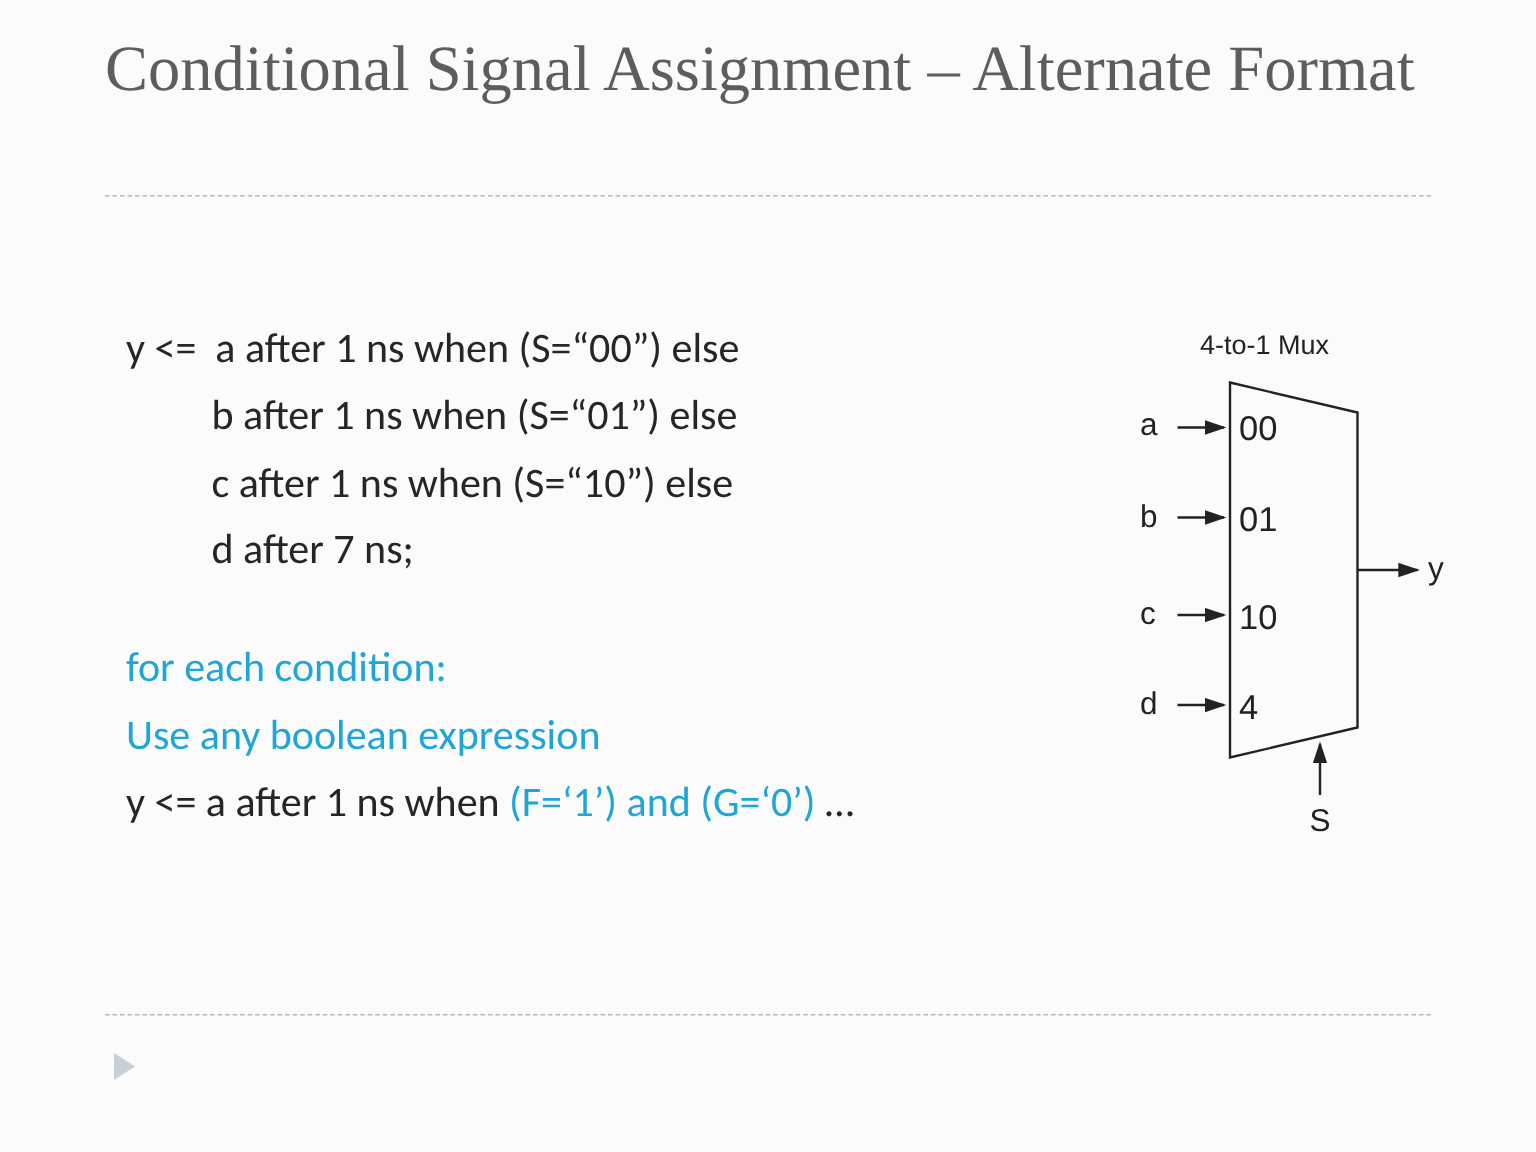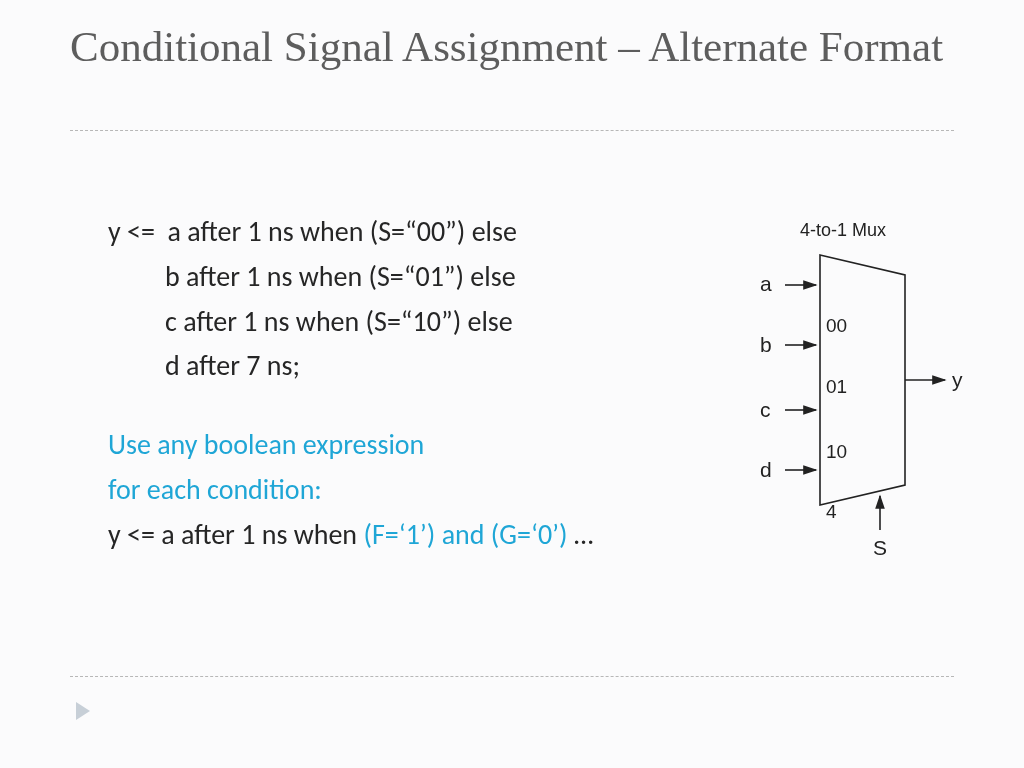--- a/index.html
+++ b/index.html
@@ -36,21 +36,20 @@
     width: 884px;
     border-bottom: 1px dashed #b7b7b7;
   }
   .body {
     position: absolute;
     left: 84px;
     top: 210px;
     width: 620px;
     font-size: 28px;
     line-height: 1.6;
-    margin-left: 24px;
   }
   .code-line {
     white-space: pre;
   }
   .blue { color: #1fa6d6; }
   .mux-area {
     position: absolute;
     left: 730px;
     top: 200px;
     width: 260px;
@@ -64,23 +63,22 @@
     font-size: 18px;
     color: #222;
   }
   .in-label {
     position: absolute;
     font-size: 21px;
     color: #222;
   }
   .port-label {
     position: absolute;
-    font-size: 19px;
+    font-size: 23px;
     color: #222;
-    margin-top: 43px;
   }
   .out-label {
     position: absolute;
     font-size: 21px;
     color: #222;
   }
   .s-label {
     position: absolute;
     font-size: 21px;
     color: #222;
@@ -110,22 +108,22 @@
 
   <div class="title">Conditional Signal Assignment – Alternate Format</div>
   <div class="title-underline"></div>
 
   <div class="body">
     <div class="code-line">y &lt;=  a after 1 ns when (S=“00”) else</div>
     <div class="code-line">         b after 1 ns when (S=“01”) else</div>
     <div class="code-line">         c after 1 ns when (S=“10”) else</div>
     <div class="code-line">         d after 7 ns;</div>
     <div style="height:34px"></div>
+    <div class="blue">for each condition:</div>
     <div class="blue">Use any boolean expression</div>
-    <div class="blue">for each condition:</div>
     <div>
       <span>y &lt;= a after 1 ns when </span><span class="blue">(F=‘1’) and (G=‘0’)</span><span> …</span>
     </div>
   </div>
 
   <div class="mux-area">
     <div class="mux-title">4-to-1 Mux</div>
 
     <svg width="260" height="400">
       <defs>

